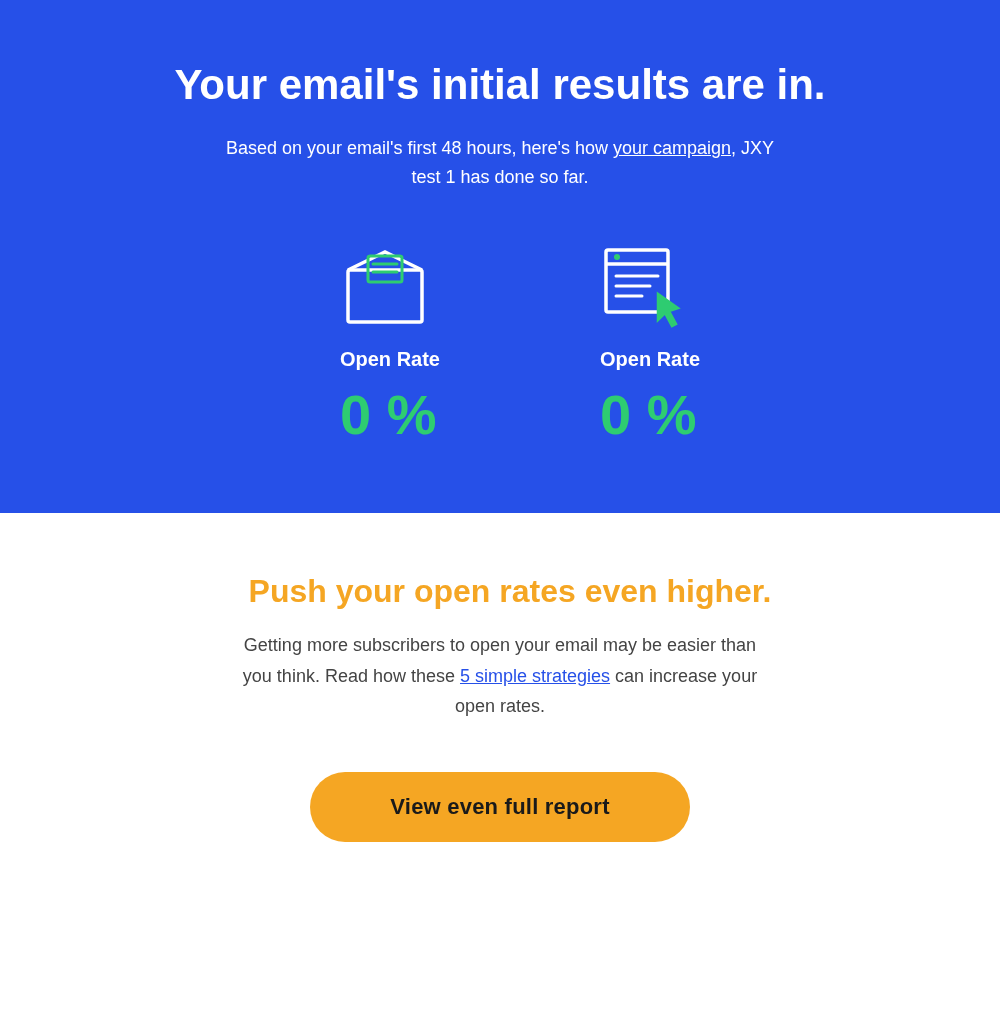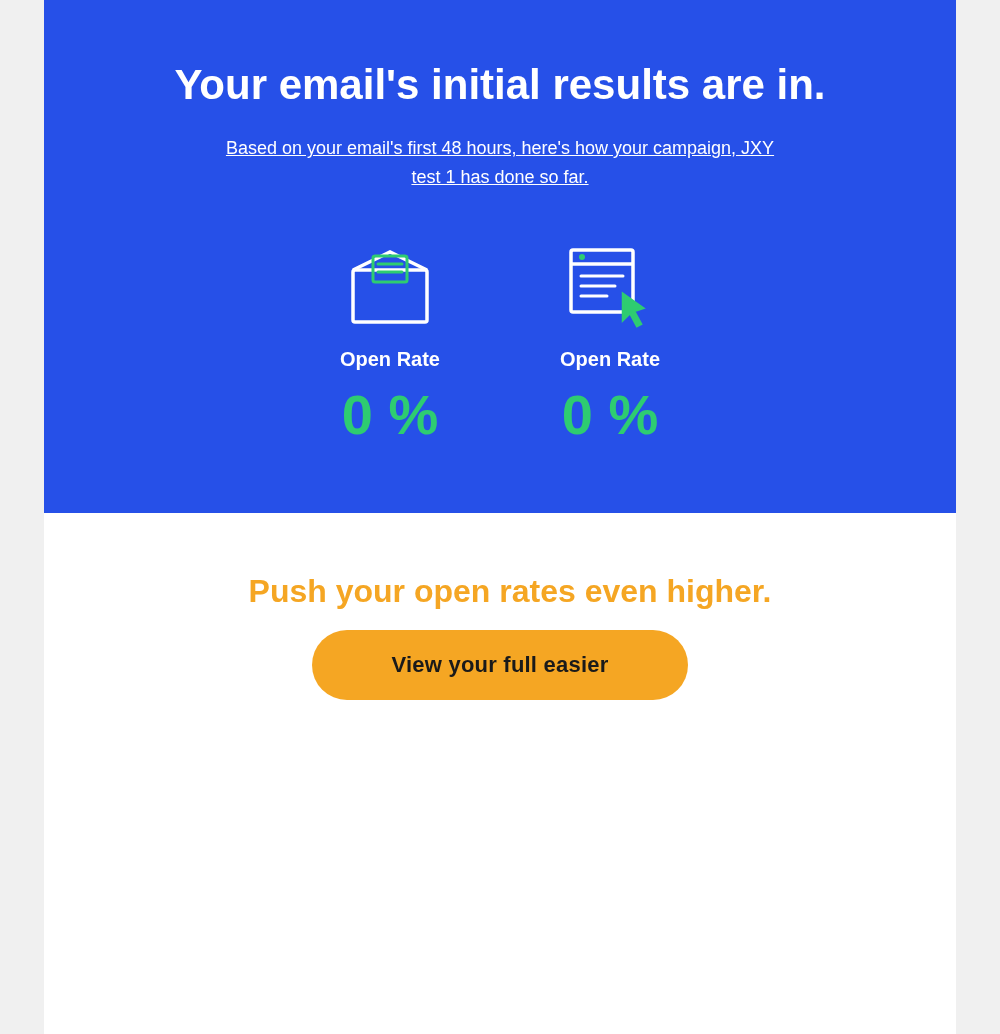--- a/index.html
+++ b/index.html
@@ -12,21 +12,21 @@
       font-family: -apple-system, BlinkMacSystemFont, 'Segoe UI', Helvetica, Arial, sans-serif;
       background: #f0f0f0;
       display: flex;
       justify-content: center;
       align-items: flex-start;
       min-height: 100vh;
       padding: 0;
     }
 
     .email-container {
-      width: 912px;
+      width: 1000px;
       min-height: 1034px;
       background: #5eead4;
       display: flex;
       flex-direction: column;
     }
 
     
     .hero-section {
       background-color: #2650e8;
       padding: 60px 80px 70px;
@@ -44,40 +44,40 @@
       margin-bottom: 24px;
       max-width: 750px;
     }
 
     .hero-subtitle {
       color: #ffffff;
       font-size: 18px;
       line-height: 1.6;
       max-width: 560px;
       margin-bottom: 50px;
-      text-decoration: underline;
     }
 
     .hero-subtitle a {
       color: #ffffff;
       text-decoration: underline;
     }
 
     .metrics-row {
       display: flex;
       justify-content: center;
       gap: 120px;
       align-items: flex-start;
     }
 
     .metric-item {
       display: flex;
       flex-direction: column;
-      align-items: center;
+      align-items: flex-start;
       gap: 16px;
+      margin-left: 40px;
     }
 
     .metric-icon {
       width: 90px;
       height: 90px;
       display: flex;
       align-items: center;
       justify-content: center;
     }
 
@@ -204,18 +204,21 @@
         </div>
       </div>
 
     </div>
   </div>
 
   <div class="content-section">
 
     <h2 class="content-title">Push your open rates even higher.</h2>
 
-
-    <a href="#" class="cta-button">View your full easier</a>
+    <p class="content-body">
+      <span>Getting more subscribers to open your email may be easier than you think. Read how these </span><a href="#">5 simple strategies</a><span> can increase your open rates.</span>
+    </p>
+
+    <a href="#" class="cta-button">View even full report</a>
 
   </div>
 
 </div>
 
 </body></html>

